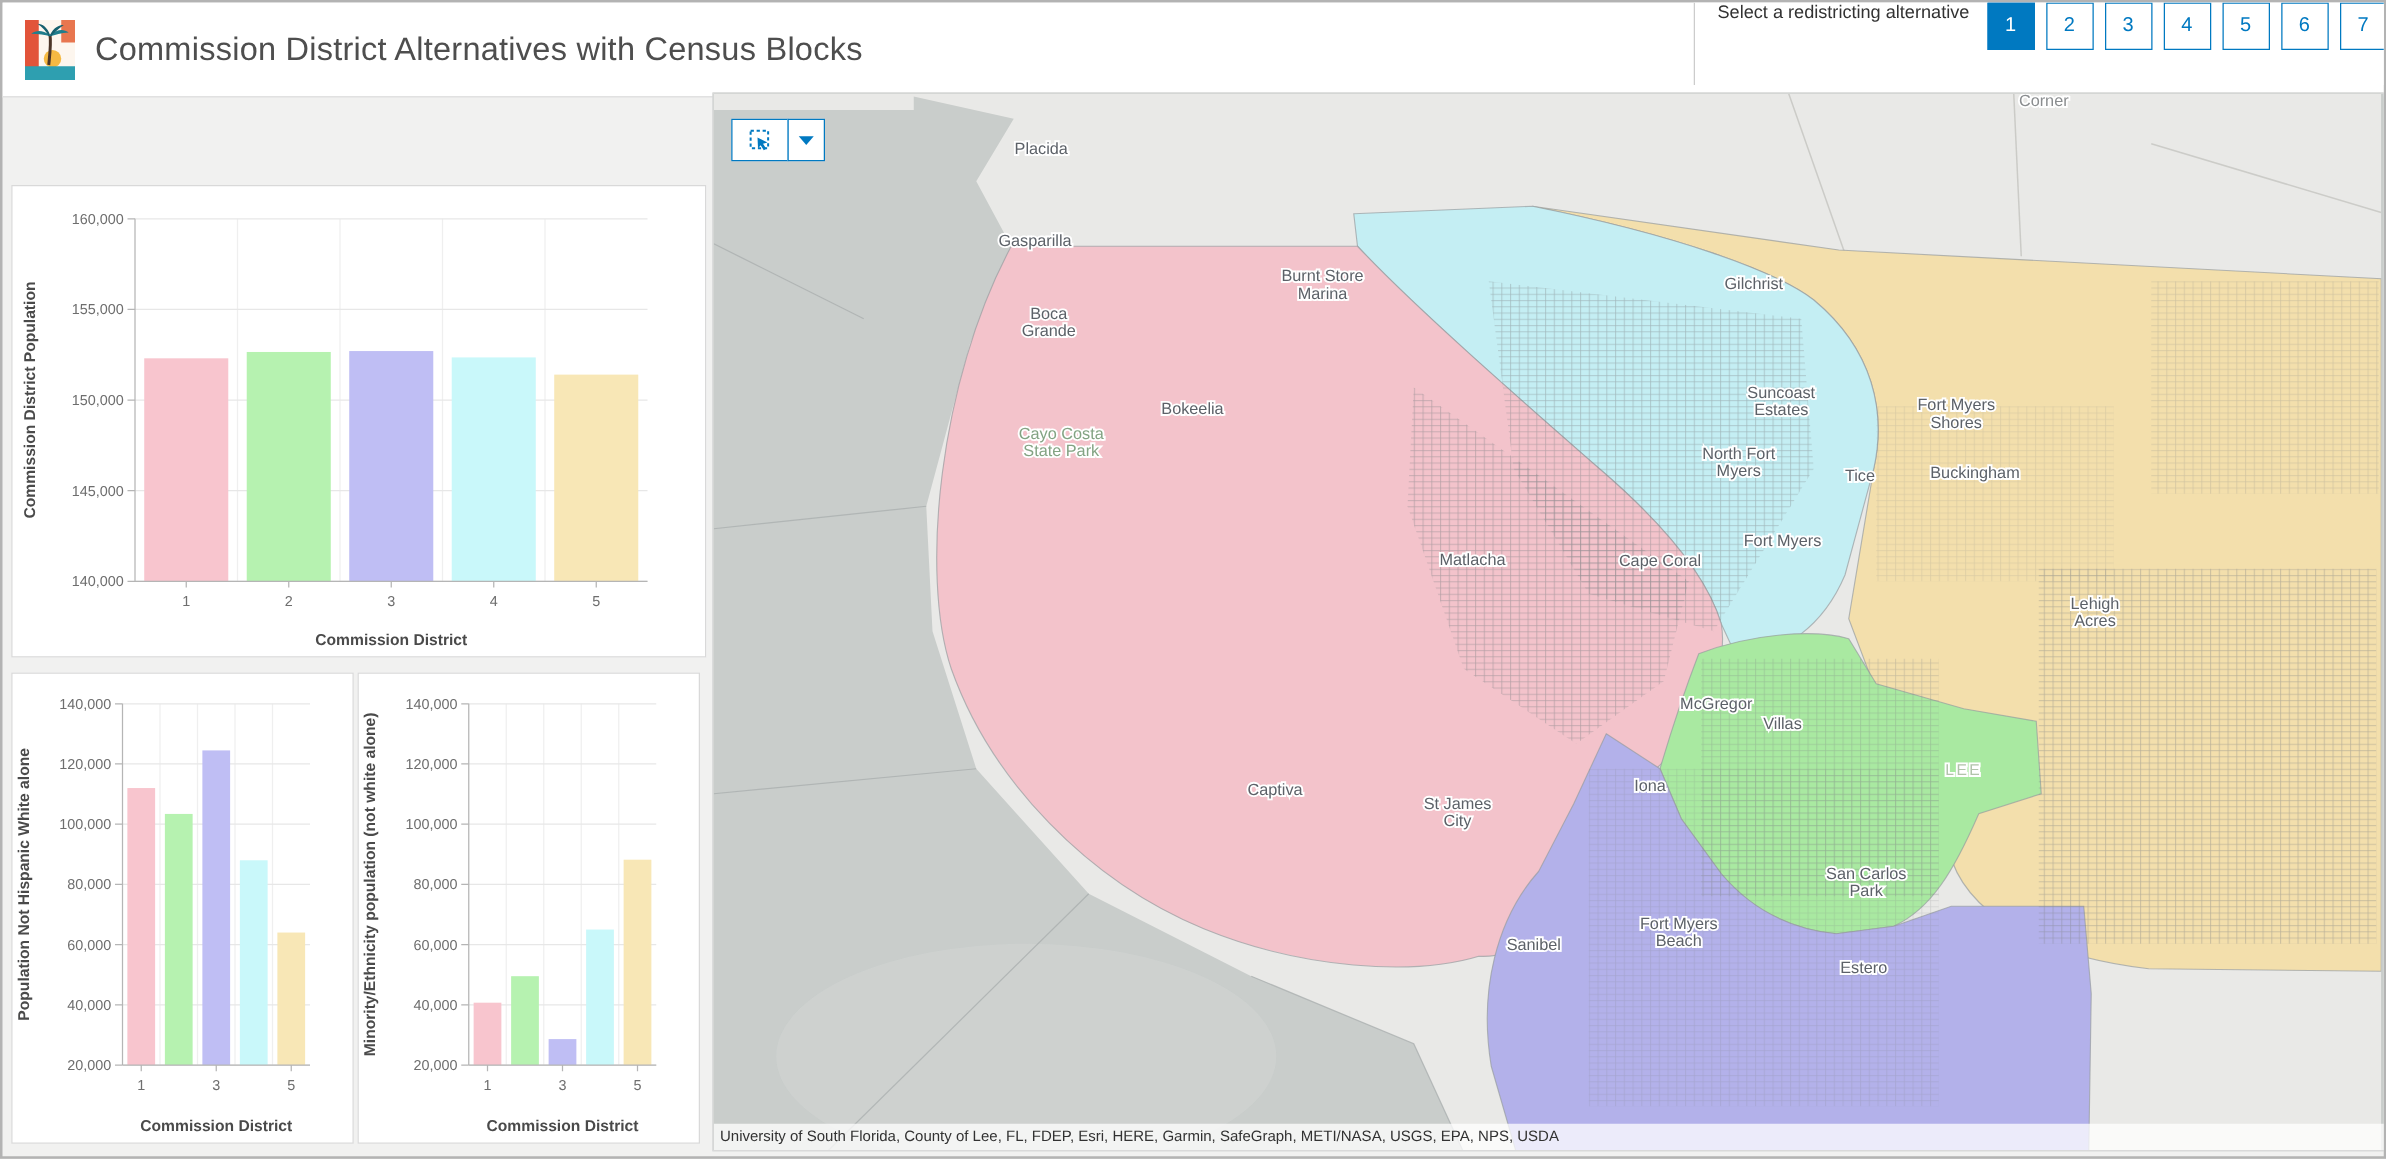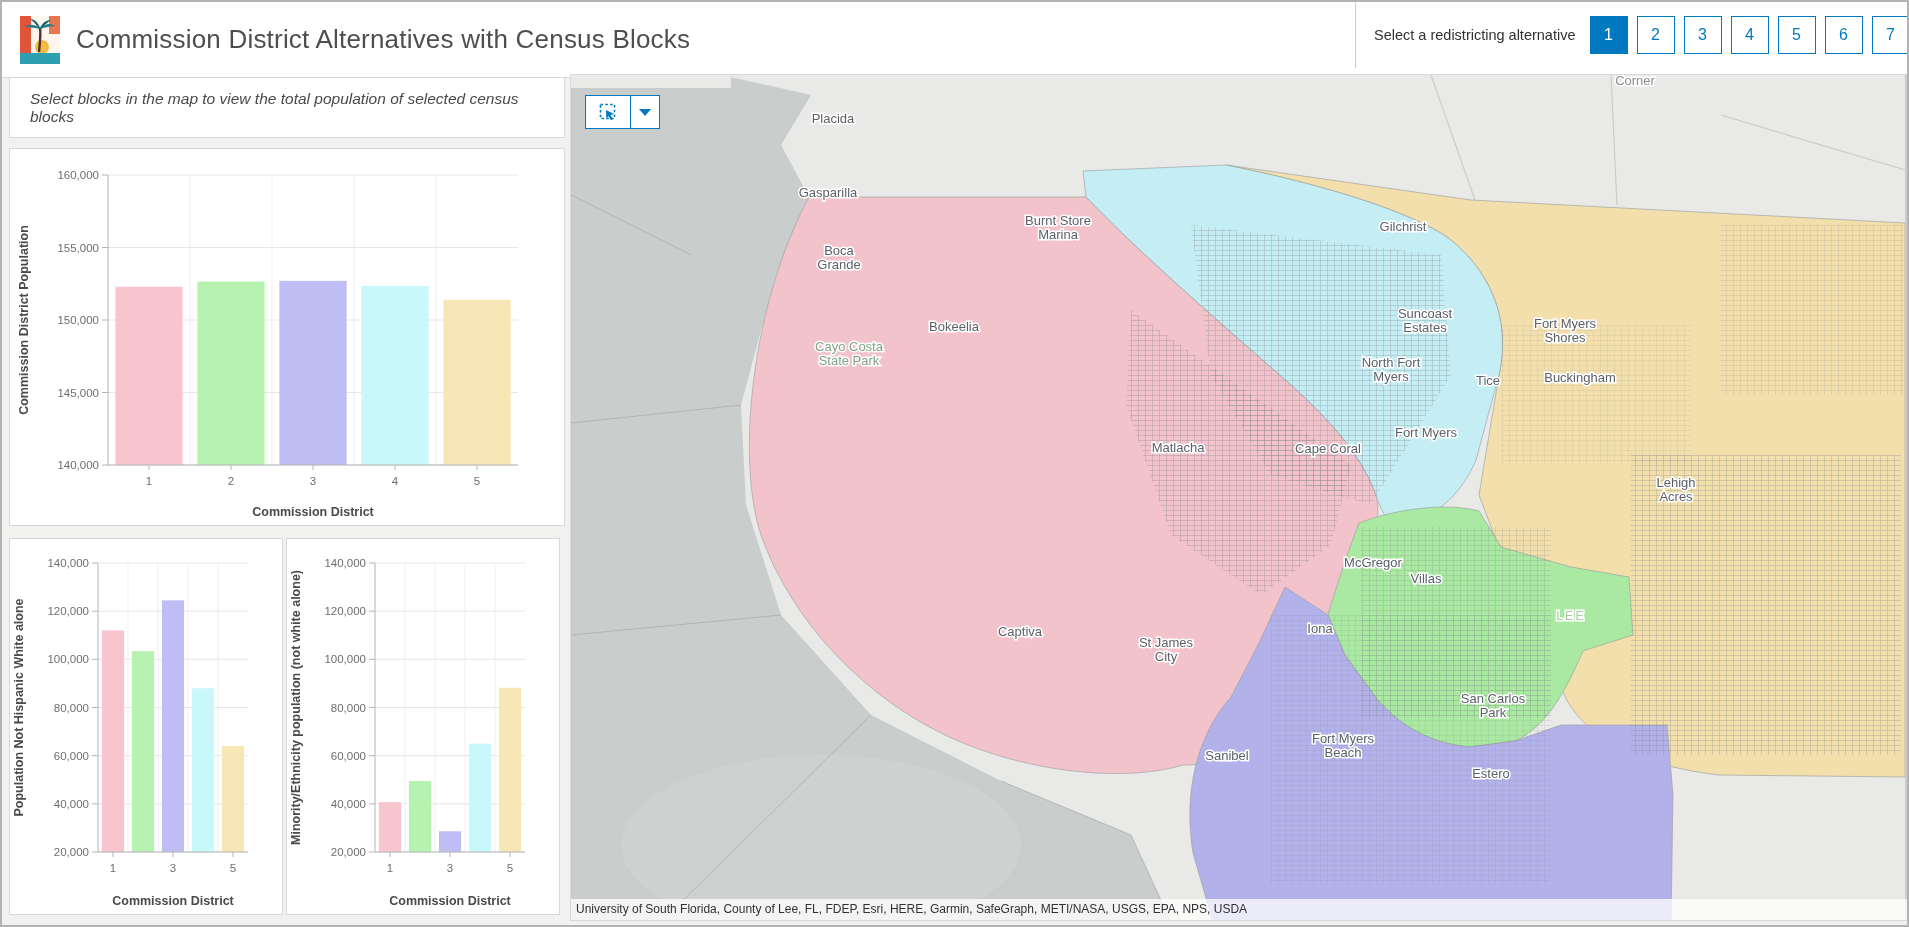--- a/index.html
+++ b/index.html
@@ -5,21 +5,21 @@
   html,body{margin:0;padding:0;background:#9e9e9e;}
   *{box-sizing:border-box;}
   .page{position:relative;width:1909px;height:927px;background:#f1f1f0;border:2px solid #b3b3b3;
         font-family:"Liberation Sans",sans-serif;overflow:hidden;}
   
   .app-header{position:absolute;left:0;top:0;width:100%;height:76px;background:#fff;
               border-bottom:1px solid #d8d8d8;display:flex;align-items:center;}
   .logo{width:40px;height:48px;margin-left:18px;flex:0 0 auto;}
   .app-title{margin-left:16px;font-size:26px;color:#4e4e4e;letter-spacing:.2px;white-space:nowrap;}
   .alt-selector{position:absolute;right:0;top:0;height:66px;width:552px;border-left:1px solid #ccc;
-                display:flex;align-items:center;padding:0 14px 0 18px;background:#fff;}
+                display:flex;padding:0 14px 0 18px;background:#fff;}
   .alt-label{font-size:14.5px;color:#323232;margin-right:14px;white-space:nowrap;}
   .alt-buttons{display:flex;gap:9px;}
   .alt-btn{width:38px;height:38px;border:1px solid #0079c1;background:#fff;color:#0079c1;
            font-family:"Liberation Sans",sans-serif;font-size:16px;cursor:pointer;padding:0;}
   .alt-btn.selected{background:#0079c1;color:#fff;}
   
   .panel{position:absolute;background:#fff;border:1px solid #d9d9d9;}
   .panel-instruction{left:7px;top:75px;width:556px;height:61px;display:flex;align-items:center;}
   .panel-instruction p{margin:0 0 0 20px;font-size:15.5px;font-style:italic;color:#4a4a4a;}
   .panel-chart1{left:7px;top:146px;width:556px;height:378px;}
@@ -81,23 +81,20 @@
           <button class="alt-btn">2</button>
           <button class="alt-btn">3</button>
           <button class="alt-btn">4</button>
           <button class="alt-btn">5</button>
           <button class="alt-btn">6</button>
           <button class="alt-btn">7</button>
         </div>
     </div>
   </div>
 
-  <div class="panel panel-instruction">
-    <p>Select blocks in the map to view the total population of selected census blocks</p>
-  </div>
 
   <div class="panel panel-chart1">
     <svg width="554" height="376">
         <line x1="180" x2="180" y1="26" y2="316" stroke="#efefef"></line>
         <line x1="262" x2="262" y1="26" y2="316" stroke="#efefef"></line>
         <line x1="344" x2="344" y1="26" y2="316" stroke="#efefef"></line>
         <line x1="426" x2="426" y1="26" y2="316" stroke="#efefef"></line>
         <line x1="98" x2="508" y1="316" y2="316" stroke="#e7e7e7"></line>
         <line x1="92" x2="98" y1="316" y2="316" stroke="#b5b5b5"></line>
         <text x="89" y="320" text-anchor="end" class="tick">140,000</text>

